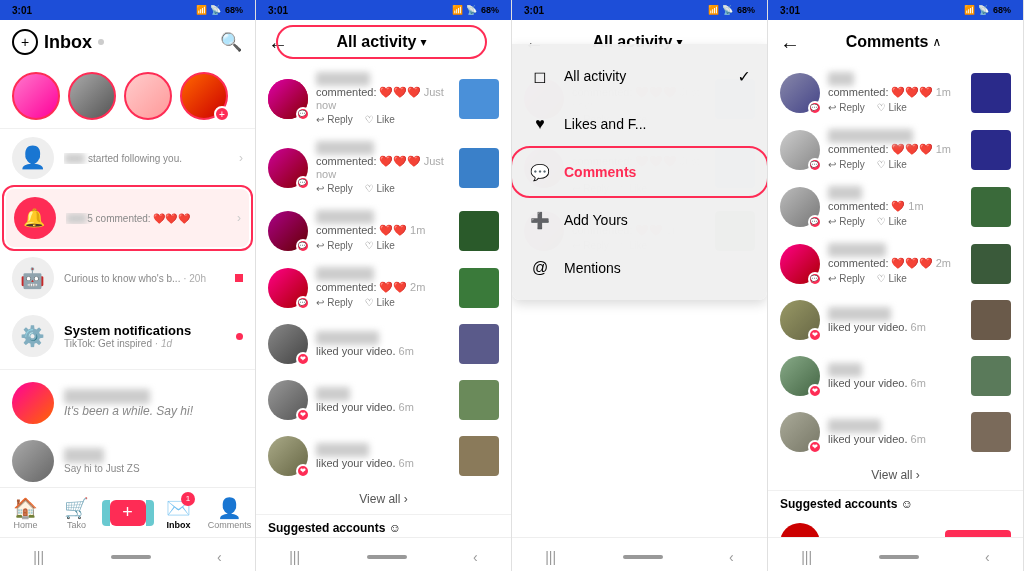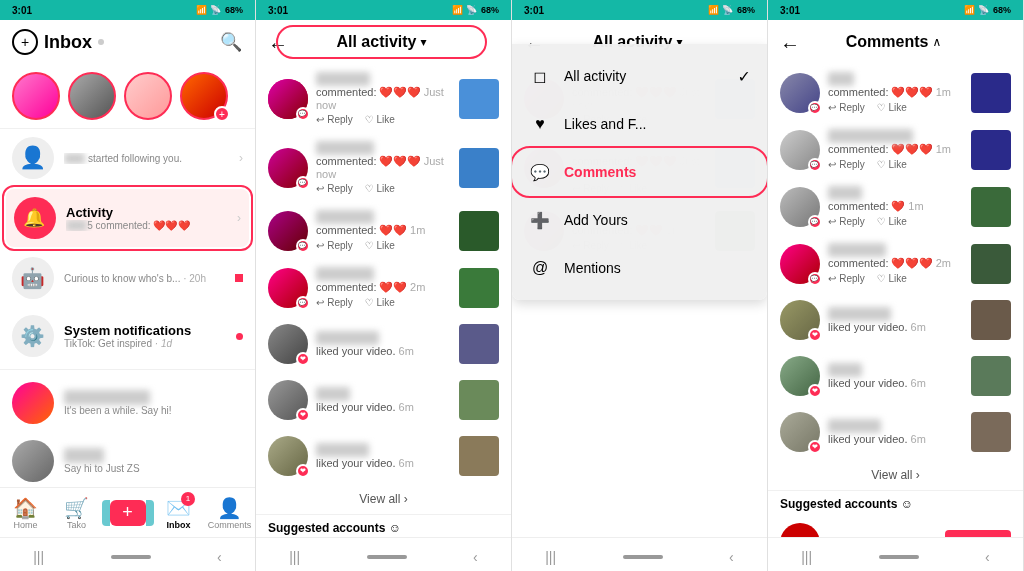--- a/index.html
+++ b/index.html
@@ -21,21 +21,21 @@
       overflow: hidden;
       position: relative;
     }
     .status-bar {
       display: flex;
       justify-content: space-between;
       align-items: center;
       padding: 4px 12px;
       font-size: 10px;
       font-weight: 600;
-      background: #14b8a6;
+      background: #1d4ed8;
       height: 20px;
     }
     .status-icons {
       display: flex;
       gap: 3px;
       align-items: center;
       font-size: 9px;
     }
     .header {
       display: flex;
@@ -360,21 +360,20 @@
       <div class="inbox-info">
         <div class="inbox-sub" style="font-size:10px;"><span class="blurred-text">███</span> started following you.</div>
       </div>
       <span class="inbox-chevron">›</span>
     </div>
 
     <div style="position:relative;margin:2px 6px;border-radius:8px;background:#fff0f0;">
       <div class="inbox-item" style="padding:8px 8px;">
         <div class="inbox-avatar activity" style="font-size:18px;border-radius:50%;width:42px;height:42px;display:flex;align-items:center;justify-content:center;">🔔</div>
         <div class="inbox-info">
-          <div class="inbox-name">Activity</div>
           <div class="inbox-sub" style="font-size:10px;"><span class="blurred-text">███</span>5 commented: <span class="hearts">❤️❤️❤️</span></div>
         </div>
         <span class="inbox-chevron">›</span>
       </div>
 
       <div style="position:absolute;top:-4px;left:-4px;right:-4px;bottom:-4px;border:2.5px solid #fe2c55;border-radius:12px;pointer-events:none;"></div>
     </div>
 
     <div class="inbox-item">
       <div class="inbox-avatar tiktok" style="font-size:20px;background:#eee;border-radius:50%;">🤖</div>
@@ -391,21 +390,21 @@
         <div class="inbox-sub" style="font-size:10px;">TikTok: Get inspired <span style="color:#aaa;font-style:italic;">· 1d</span></div>
       </div>
       <div style="width:7px;height:7px;background:#fe2c55;border-radius:50%;margin-left:4px;"></div>
     </div>
     <div class="separator-line" style="margin:4px 0;"></div>
 
     <div class="inbox-item">
       <div style="width:42px;height:42px;border-radius:50%;background:linear-gradient(135deg,#f09,#f60);flex-shrink:0;"></div>
       <div class="inbox-info">
         <div class="inbox-name"><span class="blurred-text">E████ ████</span></div>
-        <div class="inbox-sub" style="font-size:10px;">It's been a while. Say hi!</div>
+        <div class="inbox-sub" style="font-size:12px;font-style:italic;">It's been a while. Say hi!</div>
       </div>
     </div>
     <div class="inbox-item">
       <div style="width:42px;height:42px;border-radius:50%;background:linear-gradient(135deg,#aaa,#666);flex-shrink:0;"></div>
       <div class="inbox-info">
         <div class="inbox-name"><span class="blurred-text">█ ███</span></div>
         <div class="inbox-sub" style="font-size:10px;">Say hi to Just ZS</div>
       </div>
     </div>
 

